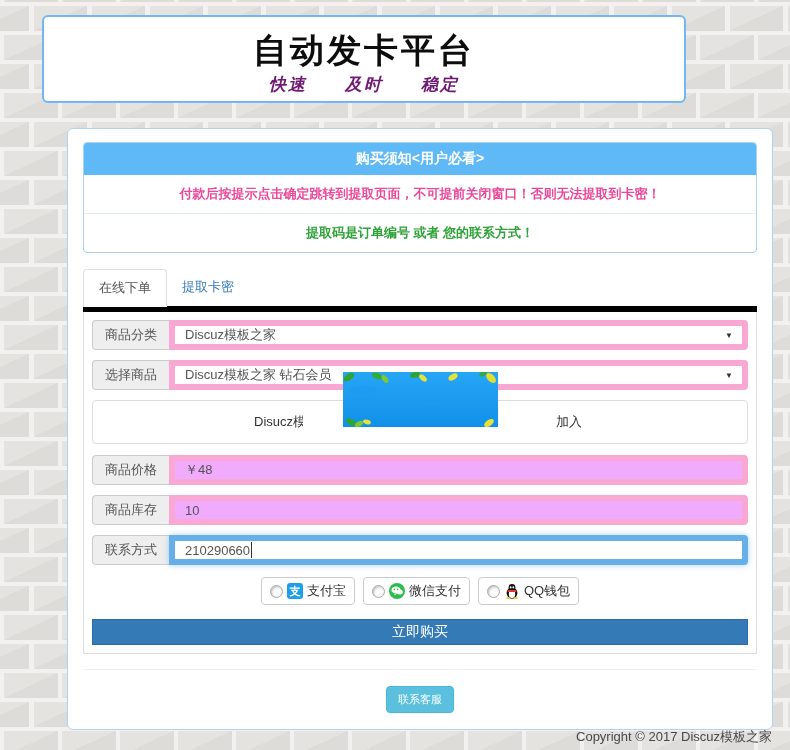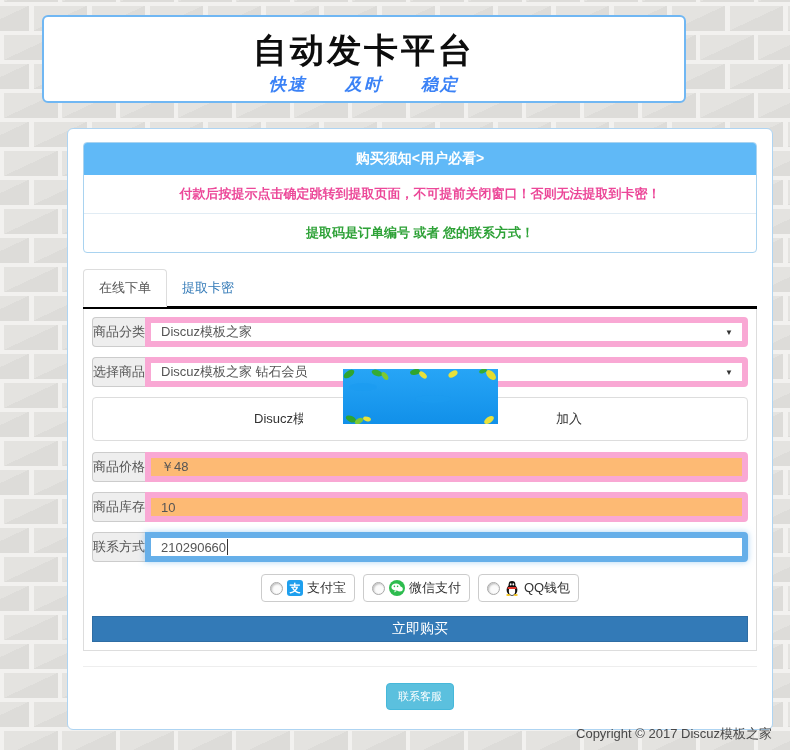--- a/index.html
+++ b/index.html
@@ -20,59 +20,59 @@
   
   .header-panel {
     position:absolute; left:42px; top:15px; width:644px; height:88px;
     background:#fff; border:2px solid #70b7f3; border-radius:6px; text-align:center;
   }
   .site-title {
     margin-top:13px; font-size:34px; font-weight:800; color:#0d0d0d;
     letter-spacing:3px; line-height:40px;
   }
   .site-subtitle {
-    margin-top:3px; font-size:17px; font-weight:bold; color:#3b82f6;
+    margin-top:3px; font-size:17px; font-weight:bold; color:#701a75;
     font-family:"DejaVu Serif","Liberation Serif",serif; font-style:italic;
     word-spacing:30px; letter-spacing:2px;
   }
 
   
   .main-panel {
     position:absolute; left:42px; top:128px; width:706px; height:602px;
     background:#fff; border:1px solid #aed4f2; border-radius:6px;margin-left:25px;
   }
 
   .notice-box { margin:13px 15px 0; border:1px solid #a9d3f0; border-radius:4px; overflow:hidden; }
   .notice-header { background:#60b9f7; color:#fff; font-weight:bold; font-size:14px; text-align:center; padding:7px 0; }
   .notice-line1 { font-size:13px; font-weight:bold; color:#ec4899; text-align:center; padding:10px 0; border-bottom:1px solid #e1ecf4; }
   .notice-line2 { font-size:13px; font-weight:bold; color:#2fa238; text-align:center; padding:10px 0; }
 
   
-  .tabs { display:flex; margin:16px 15px 0; border-bottom:3px solid #000000; align-items:center; }
+  .tabs { display:flex; margin:16px 15px 0; border-bottom:6px solid #000000; align-items:flex-start; }
   .tab { font-size:13px; padding:9px 15px; cursor:pointer; }
   .tab.active {
     background:#fff; color:#555; border:1px solid #ddd; border-bottom:1px solid #fff;
     border-radius:4px 4px 0 0; margin-bottom:-1px;
   }
   .tab.link { color:#337ab7; }
 
   .tab-content { margin:0 15px; border:1px solid #ddd; border-top:none; padding:8px; position:relative; }
 
   
   .form-row { display:flex; height:30px; margin-bottom:10px; }
   .addon {
     background:#eee; border:1px solid #ccc; border-right:none; border-radius:4px 0 0 4px;
-    padding:0 0; font-size:13px; color:#555; display:flex; align-items:center; white-space:nowrap;
+    padding:0 12px; font-size:13px; color:#555; display:flex; align-items:center; white-space:nowrap;
   }
   .control {
     flex:1; border:6px solid #f9a8d4; border-radius:0 4px 4px 0; background:#fff;
     font-size:13px; color:#555; display:flex; align-items:center; padding:0 10px; position:relative;
     white-space:nowrap; overflow:hidden;
   }
-  .control.disabled { background:#fdba74; }
+  .control.disabled { background:#f0abfc; }
   .control.focused { border-color:#66afe9; box-shadow:0 0 6px rgba(102,175,233,.55); }
   .select-arrow { position:absolute; right:9px; top:50%; transform:translateY(-50%); font-size:8px; color:#333; }
 
   .caret { display:inline-block; width:1px; height:16px; background:#333; margin-left:1px; }
 
   
   .desc-box { border:1px solid #ddd; border-radius:4px; height:44px; position:relative; margin-bottom:11px; font-size:13px; color:#333; }
   .desc-frag { position:absolute; top:50%; transform:translateY(-50%); overflow:hidden; white-space:nowrap; }
   .desc-left  { left:161px; width:49px; }
   .desc-right { left:460px; width:34px; }

